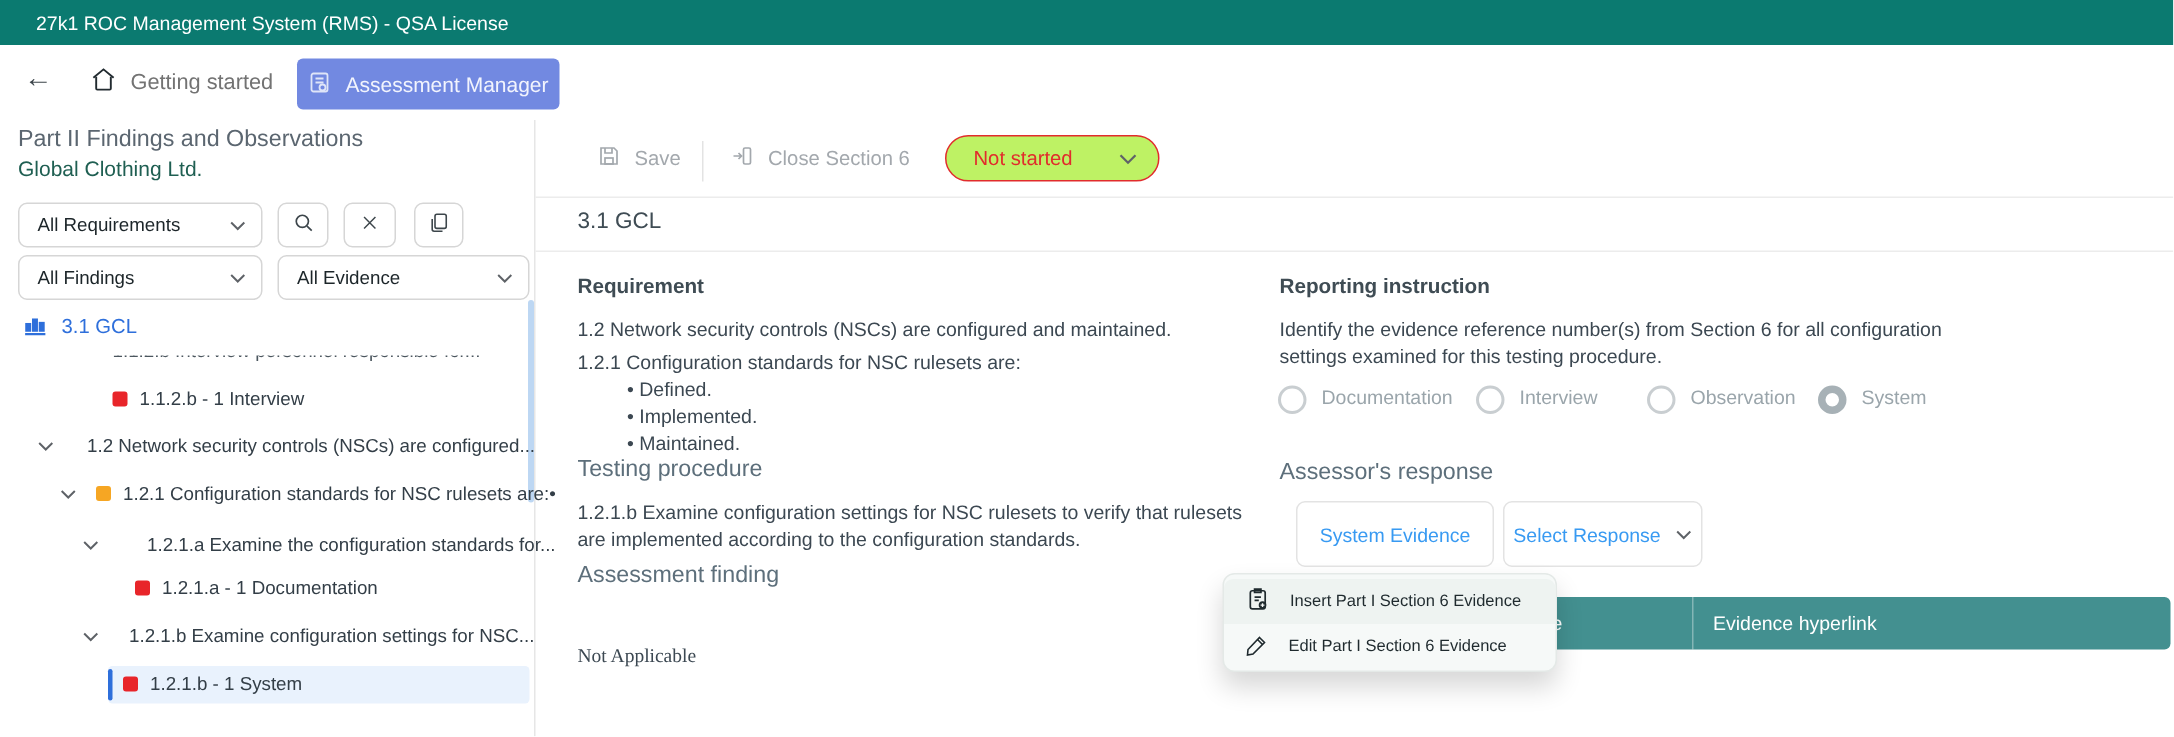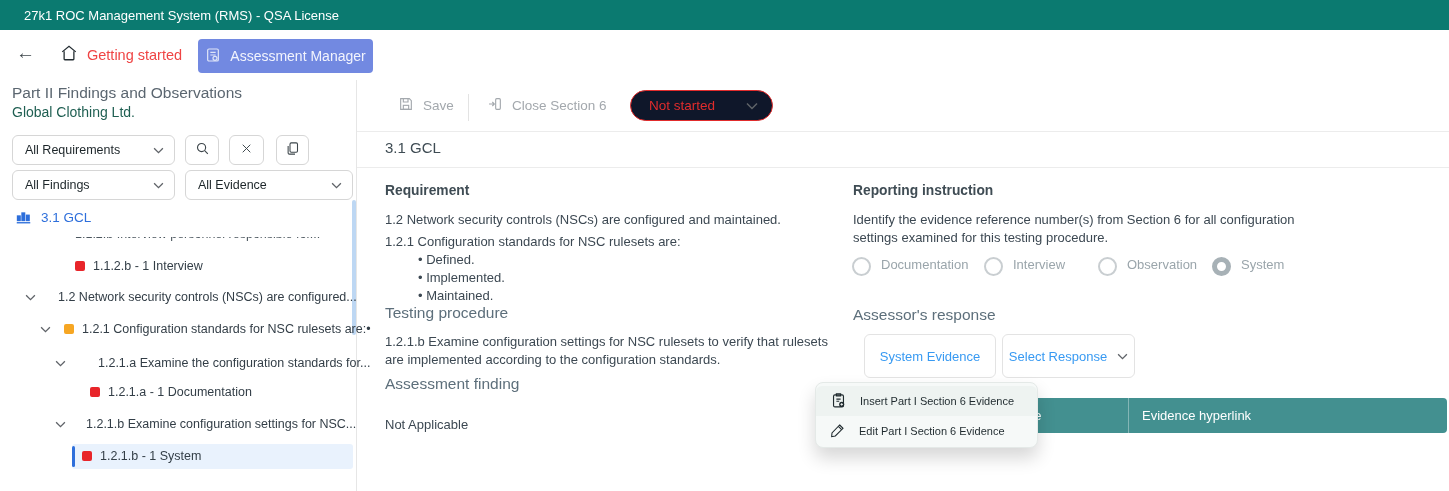--- a/index.html
+++ b/index.html
@@ -8,21 +8,21 @@
   #frame { position:relative; width:1449px; height:491px; overflow:hidden; background:#fff; }
   .abs { position:absolute; }
 
   
   .titlebar { left:0; top:0; width:1449px; height:30px; background:#0b7a70; color:#fff;
               display:flex; align-items:center; padding-left:24px; font-size:13px; }
 
   
   .navbar { left:0; top:30px; width:1449px; height:50px; background:#fff; }
   .back-arrow { left:16px; top:42px; font-size:19px; color:#3d464b; }
-  .home-item { left:60px; top:44px; display:flex; align-items:center; gap:9px; color:#ef4444; font-size:14.5px; }
+  .home-item { left:60px; top:44px; display:flex; align-items:center; gap:9px; color:#737373; font-size:14.5px; }
   .am-btn { left:198px; top:39px; width:175px; height:34px; background:#7289e1; border-radius:4px;
             display:flex; align-items:center; justify-content:center; gap:9px; color:#f2f4fd; font-size:14px; border:none; }
 
   
   .sb-divider { left:356px; top:80px; width:1px; height:411px; background:#e6e6e6; }
   .sb-scrollthumb { left:352px; top:200px; width:4px; height:135px; background:#bdd7f3; border-radius:2px; }
   .sb-title { left:12px; top:84px; font-size:15.5px; color:#5b6670; }
   .sb-subtitle { left:12px; top:104px; font-size:14px; color:#1f5f52; }
   .select { height:30px; background:#fff; border:1px solid #d6d6d6; border-radius:6px;
             display:flex; align-items:center; justify-content:space-between; padding:0 10px 0 12px;
@@ -38,21 +38,21 @@
   .chev { color:#5f6368; display:inline-flex; flex:0 0 auto; }
   .clipped-label { clip-path: inset(72% 0 0 0); color:#4b565e; }
   .sel-row { left:72px; top:444px; width:281px; height:25px; background:#e9f2fd; border-radius:3px; }
   .sel-bar { left:72px; top:446px; width:3px; height:21px; background:#2e6fdb; border-radius:2px; }
 
   
   .tb-item { display:flex; align-items:center; gap:9px; color:#a3a8ad; font-size:13.5px; }
   .tb-divider { left:468px; top:94px; width:1px; height:27px; background:#e3e3e3; }
   .status-pill { left:630px; top:90px; width:143px; height:31px; border:1.6px solid #e12c2c; border-radius:16px;
                  display:flex; align-items:center; justify-content:space-between; padding:0 14px 0 18px;
-                 background:#0f172a; }
+                 background:#bef264; }
   .status-pill .lbl { color:#e12c2c; font-size:13.5px; }
   .hline { background:#ececec; height:1px; }
   .sec-title { left:385px; top:139px; font-size:15px; color:#3f4c54; }
 
   
   .h-bold { font-size:13.8px; font-weight:bold; color:#3f4c54; }
   .h-gray { font-size:15.5px; color:#5d6f7b; }
   .body-txt { font-size:13px; color:#3c4852; line-height:18px; }
   .bullets { font-size:13px; color:#3c4852; line-height:18px; }
 
@@ -261,21 +261,21 @@
   <div class="abs body-txt" style="left:385px; top:211px; width:450px;">1.2 Network security controls (NSCs) are configured and maintained.</div>
   <div class="abs body-txt" style="left:385px; top:233px; width:450px;">1.2.1  Configuration standards for NSC rulesets are:</div>
   <div class="abs bullets" style="left:418px; top:251px;">
     <div>• Defined.</div>
     <div>• Implemented.</div>
     <div>• Maintained.</div>
   </div>
   <div class="abs h-gray" style="left:385px; top:304px;">Testing procedure</div>
   <div class="abs body-txt" style="left:385px; top:333px; width:445px;">1.2.1.b Examine configuration settings for NSC rulesets to verify that rulesets are implemented according to the configuration standards.</div>
   <div class="abs h-gray" style="left:385px; top:375px;">Assessment finding</div>
-  <div class="abs body-txt" style="left:385px; top:416px;">Not Applicable</div>
+  <div class="abs body-txt" style="left:385px; top:428px;font-family:Liberation Serif, serif;">Not Applicable</div>
 
   <div class="abs h-bold" style="left:853px; top:183px;">Reporting instruction</div>
   <div class="abs body-txt" style="left:853px; top:211px; width:460px;">Identify the evidence reference number(s) from Section 6 for all configuration settings examined for this testing procedure.</div>
 
   <div class="radio-item" style="left:852px; top:257px;">
     <span class="radio-circle"></span>
     <span class="radio-lbl">Documentation</span>
   </div>
   <div class="radio-item" style="left:984px; top:257px;">
     <span class="radio-circle"></span>

